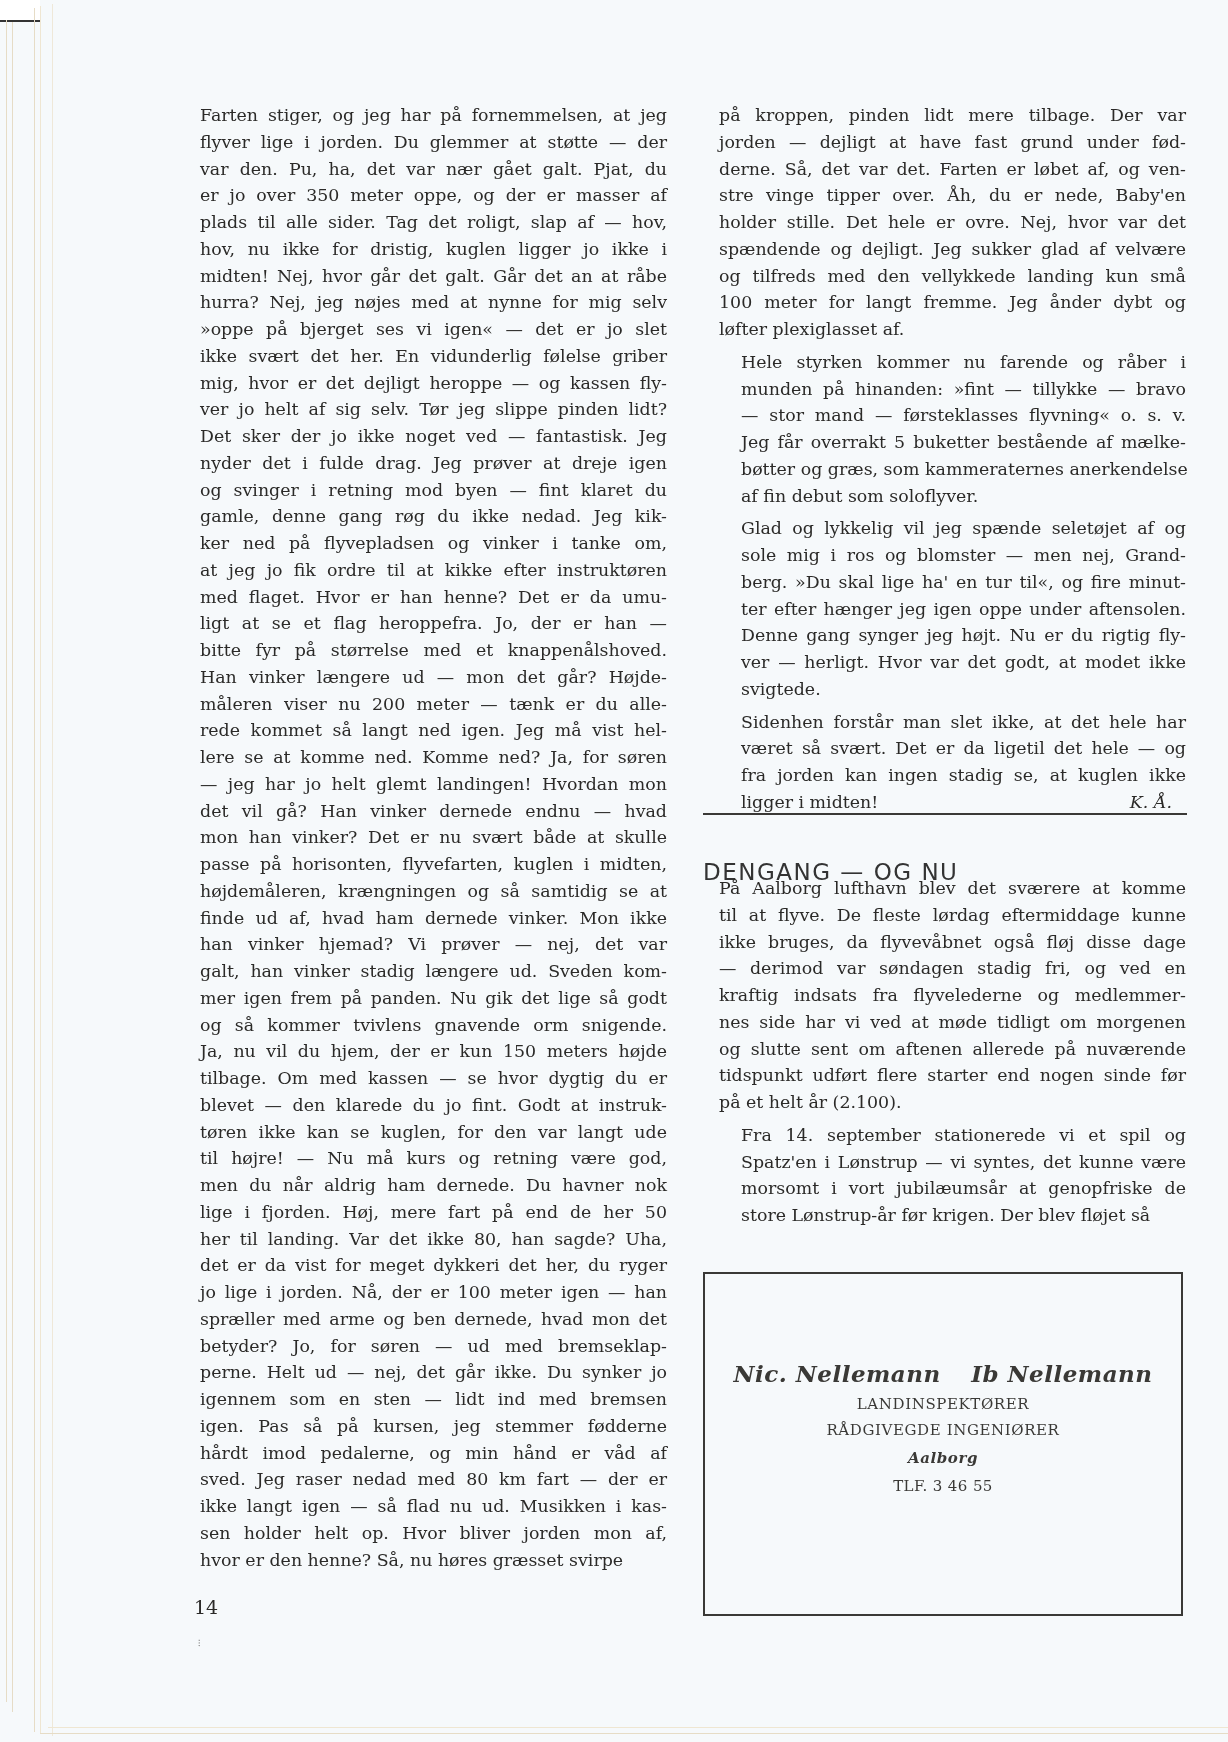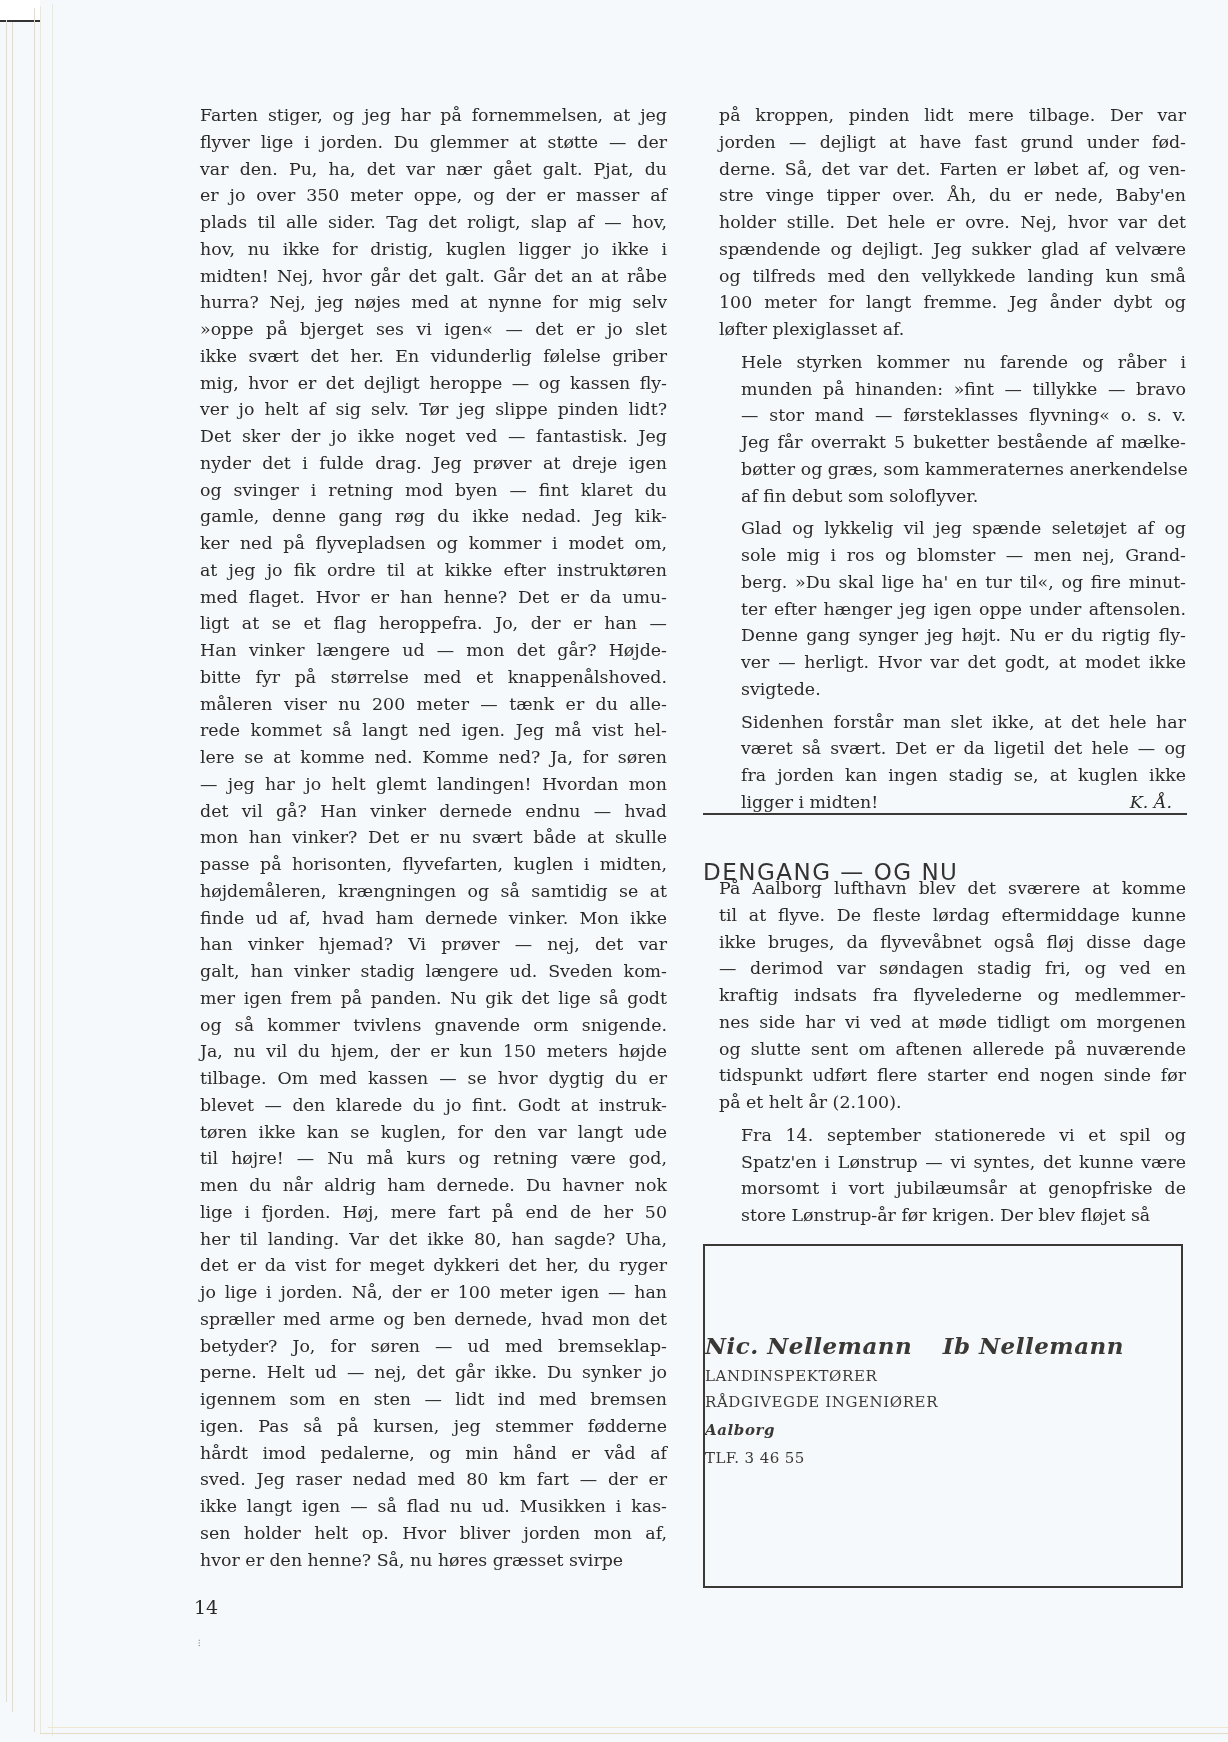--- a/index.html
+++ b/index.html
@@ -36,24 +36,24 @@
 
     .rule { position: absolute; left: 703px; width: 484px; border-top: 2px solid #3a3936; }
     .heading {
       position: absolute; left: 703px; top: 840px;
       font-family: "DejaVu Sans", "Liberation Sans", sans-serif;
       font-size: 23px; letter-spacing: 1.5px; color: #333;
       font-weight: normal;
     }
 
     .ad-box {
-      position: absolute; left: 703px; top: 1244px; width: 476px; height: 340px;
+      position: absolute; left: 703px; top: 1272px; width: 476px; height: 340px;
       border-top: 2px solid #3a3936; border-bottom: 2px solid #3a3936;
       border-left: 2px solid #3a3936; border-right: 2px solid #3a3936;
-      text-align: left; color: #3a3936;
+      text-align: center; color: #3a3936;
     }
     .ad-names {
       margin-top: 86px;
       font-family: "DejaVu Serif", "Liberation Serif", serif;
       font-style: italic; font-weight: bold; font-size: 23px; letter-spacing: 0.5px;
     }
     .ad-names span + span { margin-left: 22px; }
     .ad-line { font-size: 15px; letter-spacing: 0.6px; margin-top: 8px; }
     .ad-city { font-style: italic; font-weight: bold; font-size: 15px; margin-top: 10px; letter-spacing: 0.6px; }
     .ad-tel { font-size: 15px; margin-top: 10px; letter-spacing: 0.4px; }
@@ -84,26 +84,26 @@
       <span class="line">midten! Nej, hvor går det galt. Går det an at råbe</span>
       <span class="line">hurra? Nej, jeg nøjes med at nynne for mig selv</span>
       <span class="line">»oppe på bjerget ses vi igen« — det er jo slet</span>
       <span class="line">ikke svært det her. En vidunderlig følelse griber</span>
       <span class="line">mig, hvor er det dejligt heroppe — og kassen fly-</span>
       <span class="line">ver jo helt af sig selv. Tør jeg slippe pinden lidt?</span>
       <span class="line">Det sker der jo ikke noget ved — fantastisk. Jeg</span>
       <span class="line">nyder det i fulde drag. Jeg prøver at dreje igen</span>
       <span class="line">og svinger i retning mod byen — fint klaret du</span>
       <span class="line">gamle, denne gang røg du ikke nedad. Jeg kik-</span>
-      <span class="line">ker ned på flyvepladsen og kommer i modet om,</span>
+      <span class="line">ker ned på flyvepladsen og vinker i tanke om,</span>
       <span class="line">at jeg jo fik ordre til at kikke efter instruktøren</span>
       <span class="line">med flaget. Hvor er han henne? Det er da umu-</span>
       <span class="line">ligt at se et flag heroppefra. Jo, der er han —</span>
+      <span class="line">bitte fyr på størrelse med et knappenålshoved.</span>
       <span class="line">Han vinker længere ud — mon det går? Højde-</span>
-      <span class="line">bitte fyr på størrelse med et knappenålshoved.</span>
       <span class="line">måleren viser nu 200 meter — tænk er du alle-</span>
       <span class="line">rede kommet så langt ned igen. Jeg må vist hel-</span>
       <span class="line">lere se at komme ned. Komme ned? Ja, for søren</span>
       <span class="line">— jeg har jo helt glemt landingen! Hvordan mon</span>
       <span class="line">det vil gå? Han vinker dernede endnu — hvad</span>
       <span class="line">mon han vinker? Det er nu svært både at skulle</span>
       <span class="line">passe på horisonten, flyvefarten, kuglen i midten,</span>
       <span class="line">højdemåleren, krængningen og så samtidig se at</span>
       <span class="line">finde ud af, hvad ham dernede vinker. Mon ikke</span>
       <span class="line">han vinker hjemad? Vi prøver — nej, det var</span>

